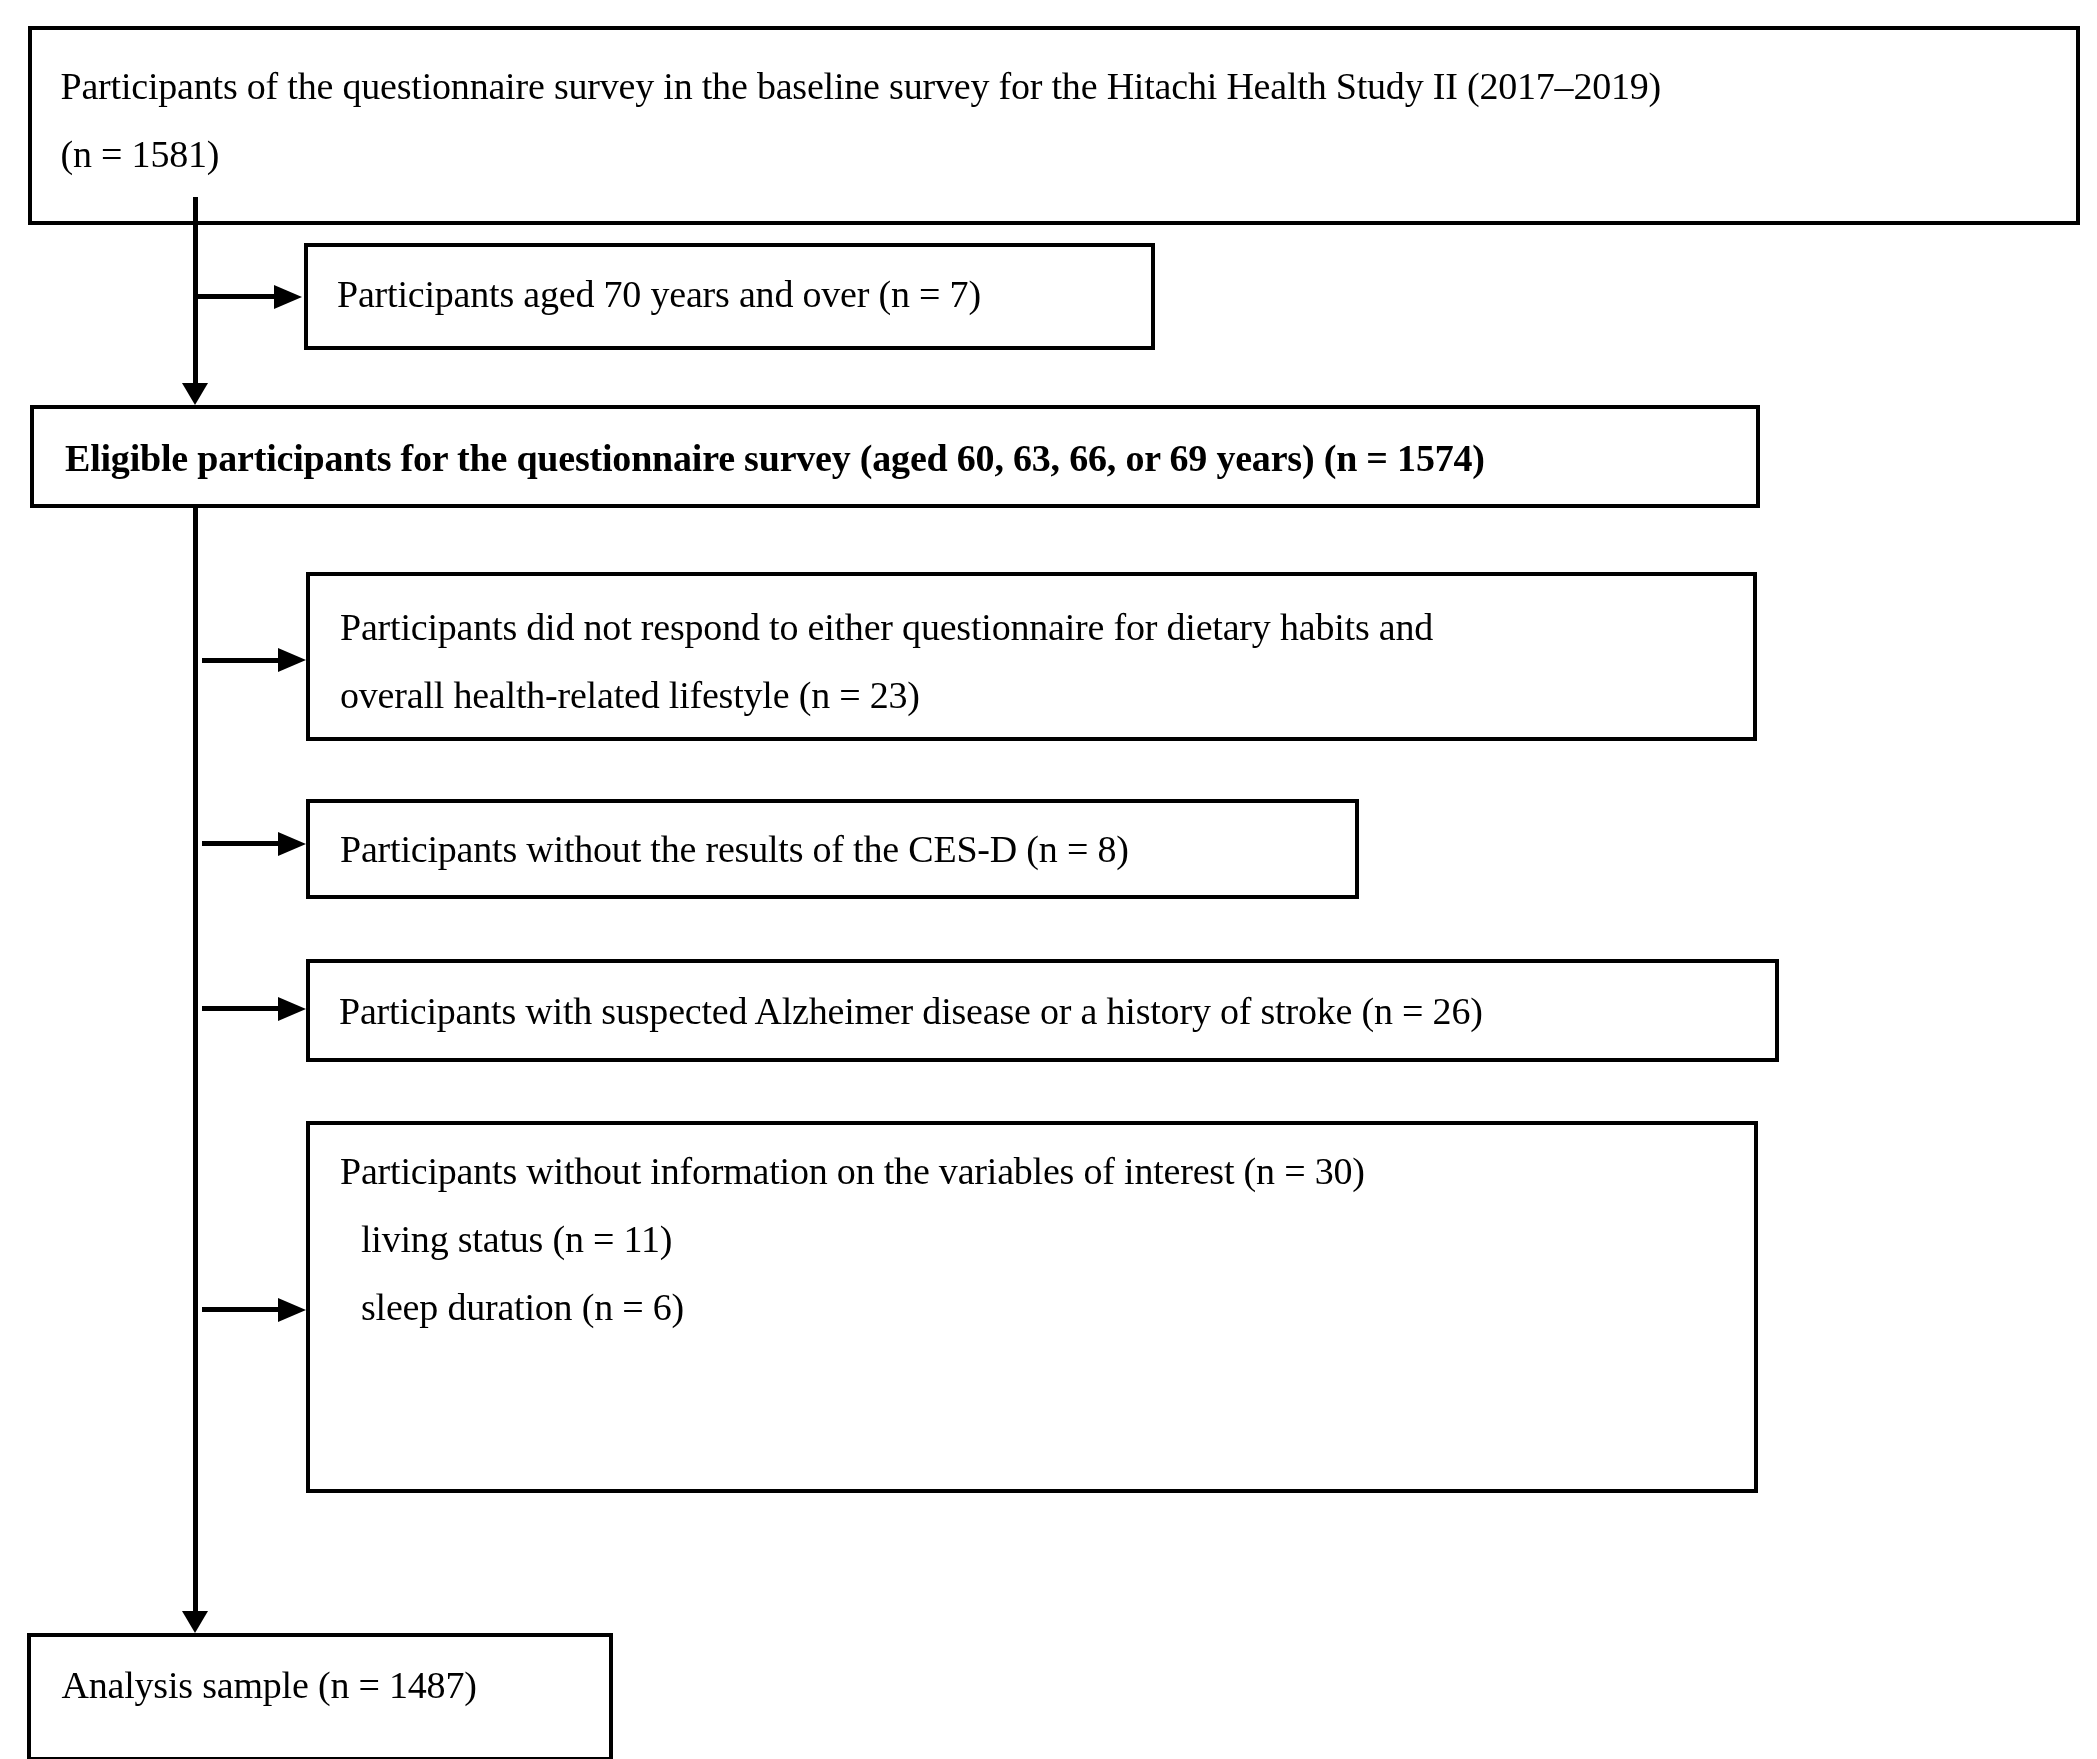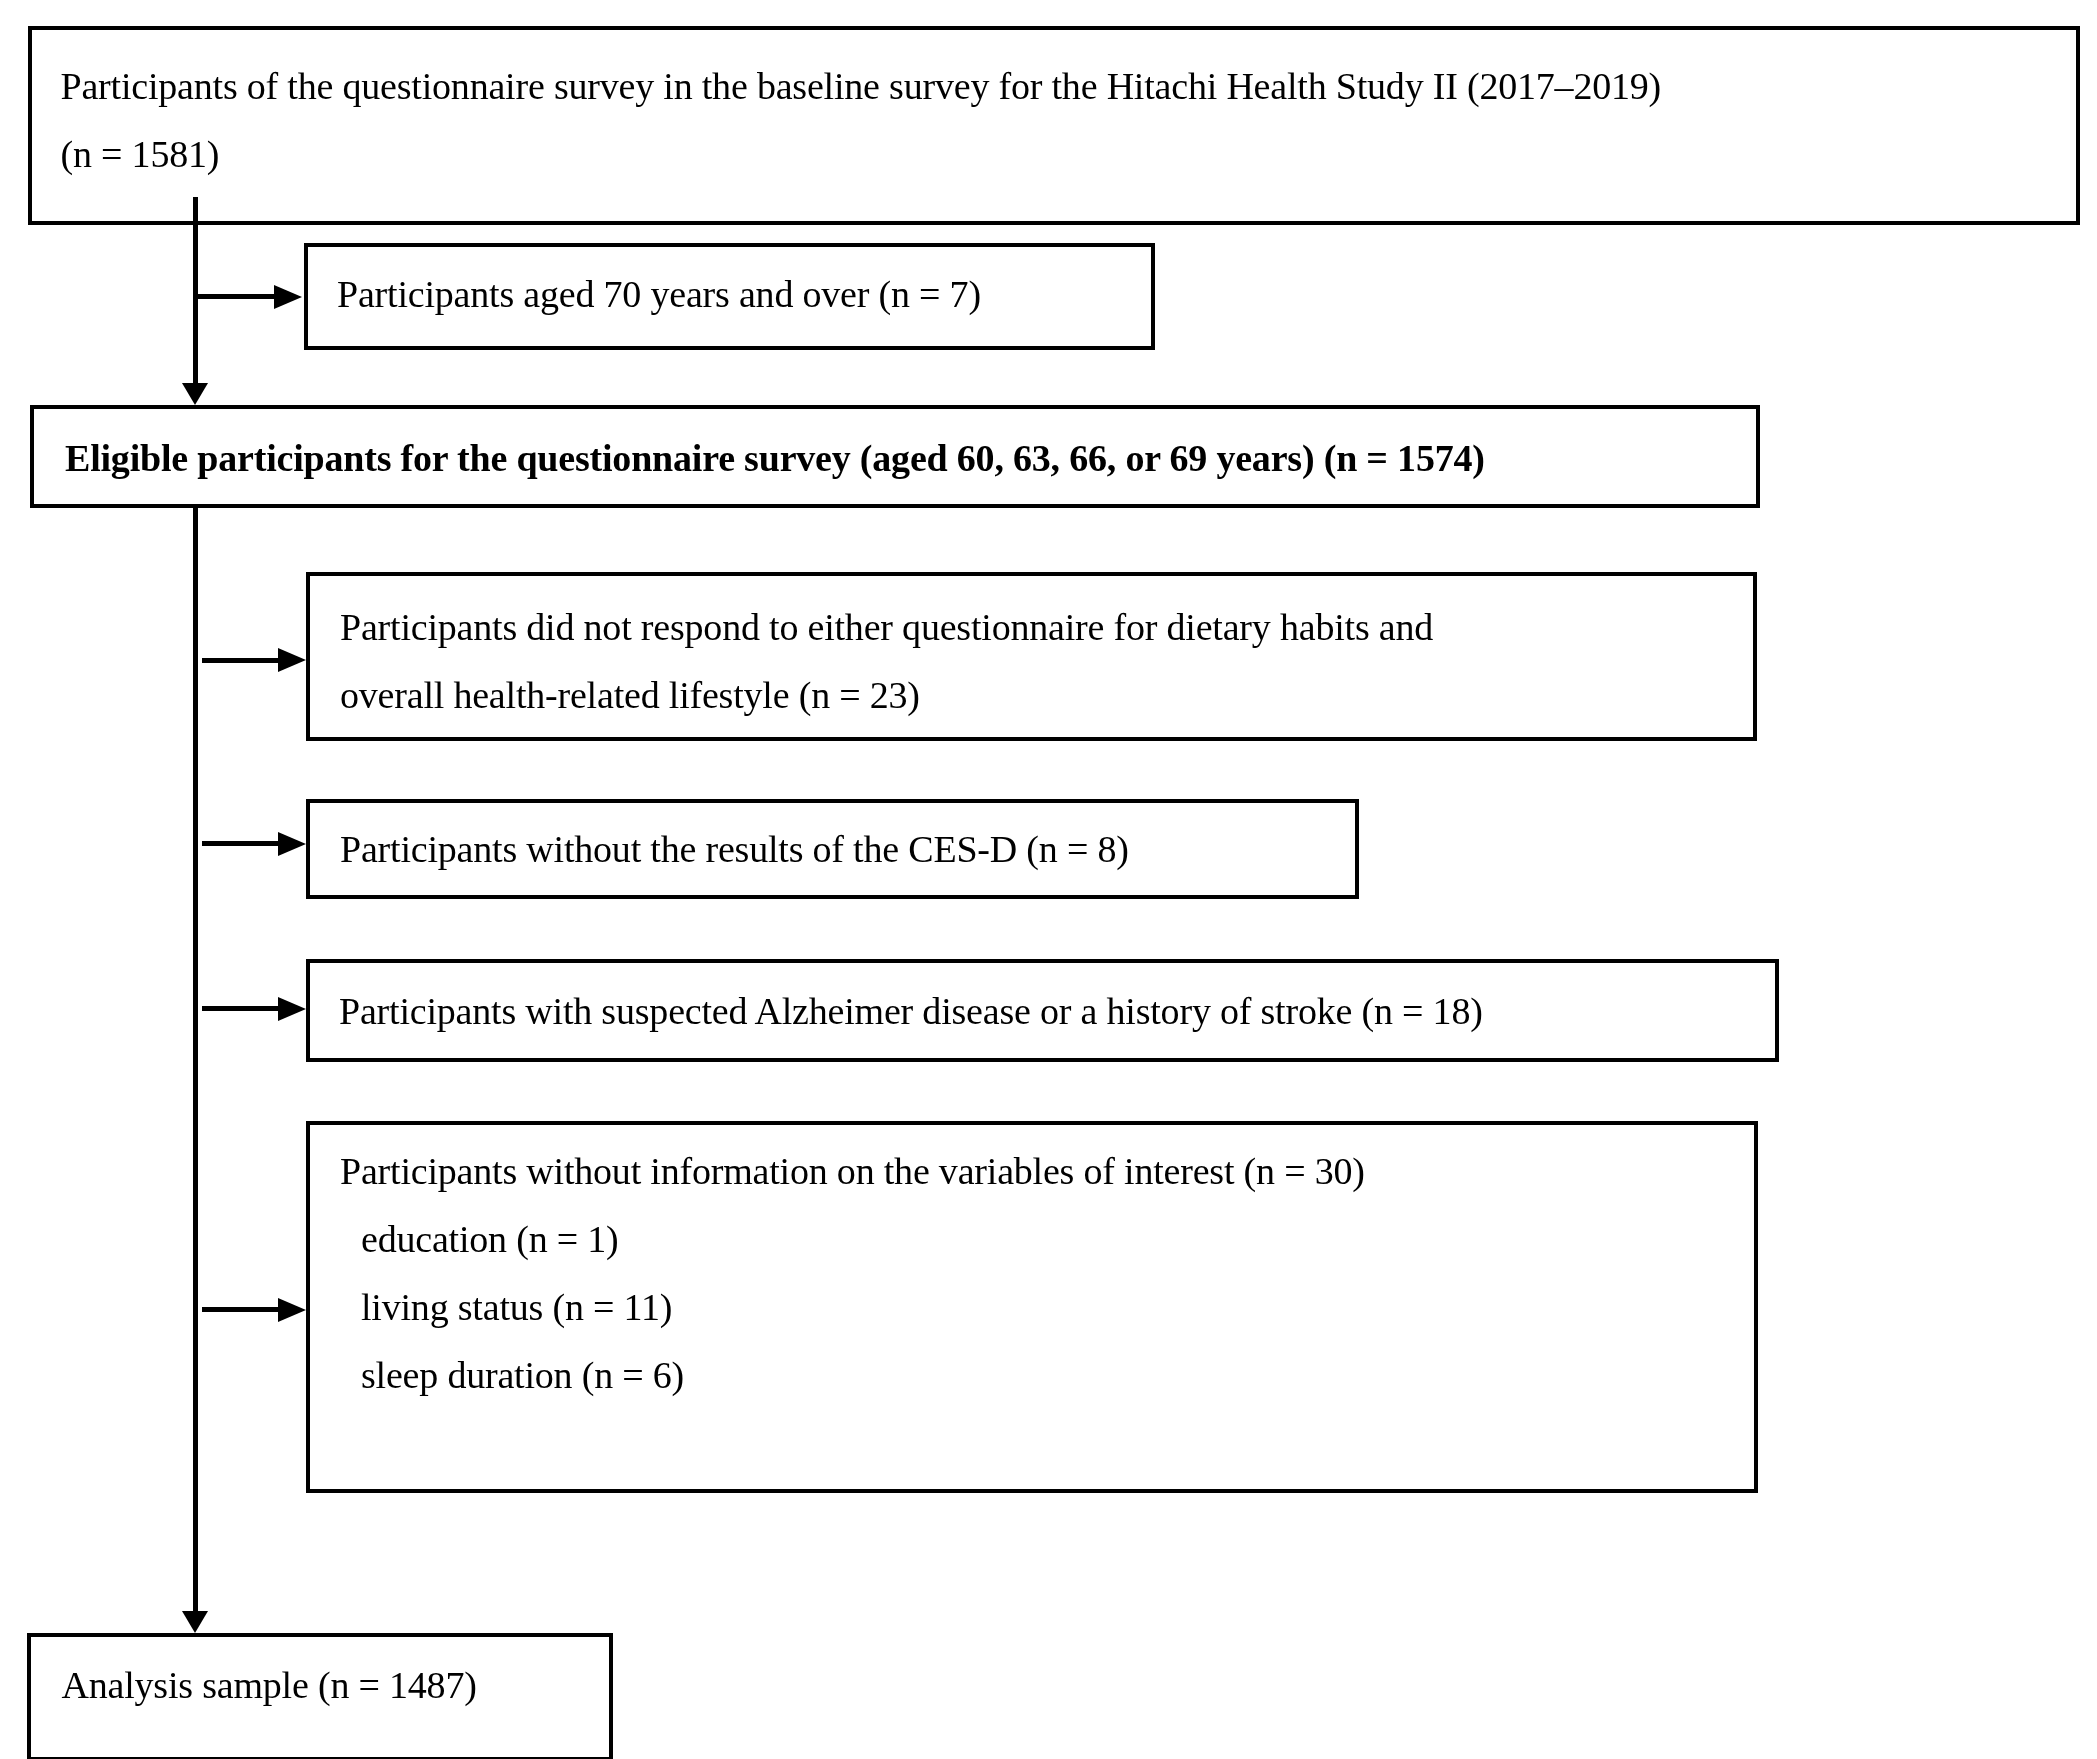--- a/index.html
+++ b/index.html
@@ -100,30 +100,29 @@
 <div class="arrow-right" style="left:278px; top:832px;"></div>
 
 <div class="box" style="left:306px; top:799px; width:1053px; height:100px;">
   <div class="box-text" style="left:30px; top:12px;">Participants without the results of the CES-D (n = 8)</div>
 </div>
 
 <div class="hline" style="left:202px; top:1006px; width:77px;"></div>
 <div class="arrow-right" style="left:278px; top:997px;"></div>
 
 <div class="box" style="left:306px; top:959px; width:1473px; height:103px;">
-  <div class="box-text" style="left:29px; top:14px;">Participants with suspected Alzheimer disease or a history of stroke (n = 18)</div>
+  <div class="box-text" style="left:29px; top:14px;">Participants with suspected Alzheimer disease or a history of stroke (n = 26)</div>
 </div>
 
 <div class="hline" style="left:202px; top:1307px; width:77px;"></div>
 <div class="arrow-right" style="left:278px; top:1298px;"></div>
 
 <div class="box" style="left:306px; top:1121px; width:1452px; height:372px;">
   <div class="box-text" style="left:30px; top:12px;">
     <span style="display:block;">Participants without information on the variables of interest (n = 30)</span>
-    <span class="sub-item">education (n = 1)</span>
     <span class="sub-item">living status (n = 11)</span>
     <span class="sub-item">sleep duration (n = 6)</span>
   </div>
 </div>
 
 <div class="box" style="left:26.5px; top:1633px; width:586px; height:128px;">
   <div class="box-text" style="left:31px; top:14px;">Analysis sample (n = 1487)</div>
 </div>
 
 

